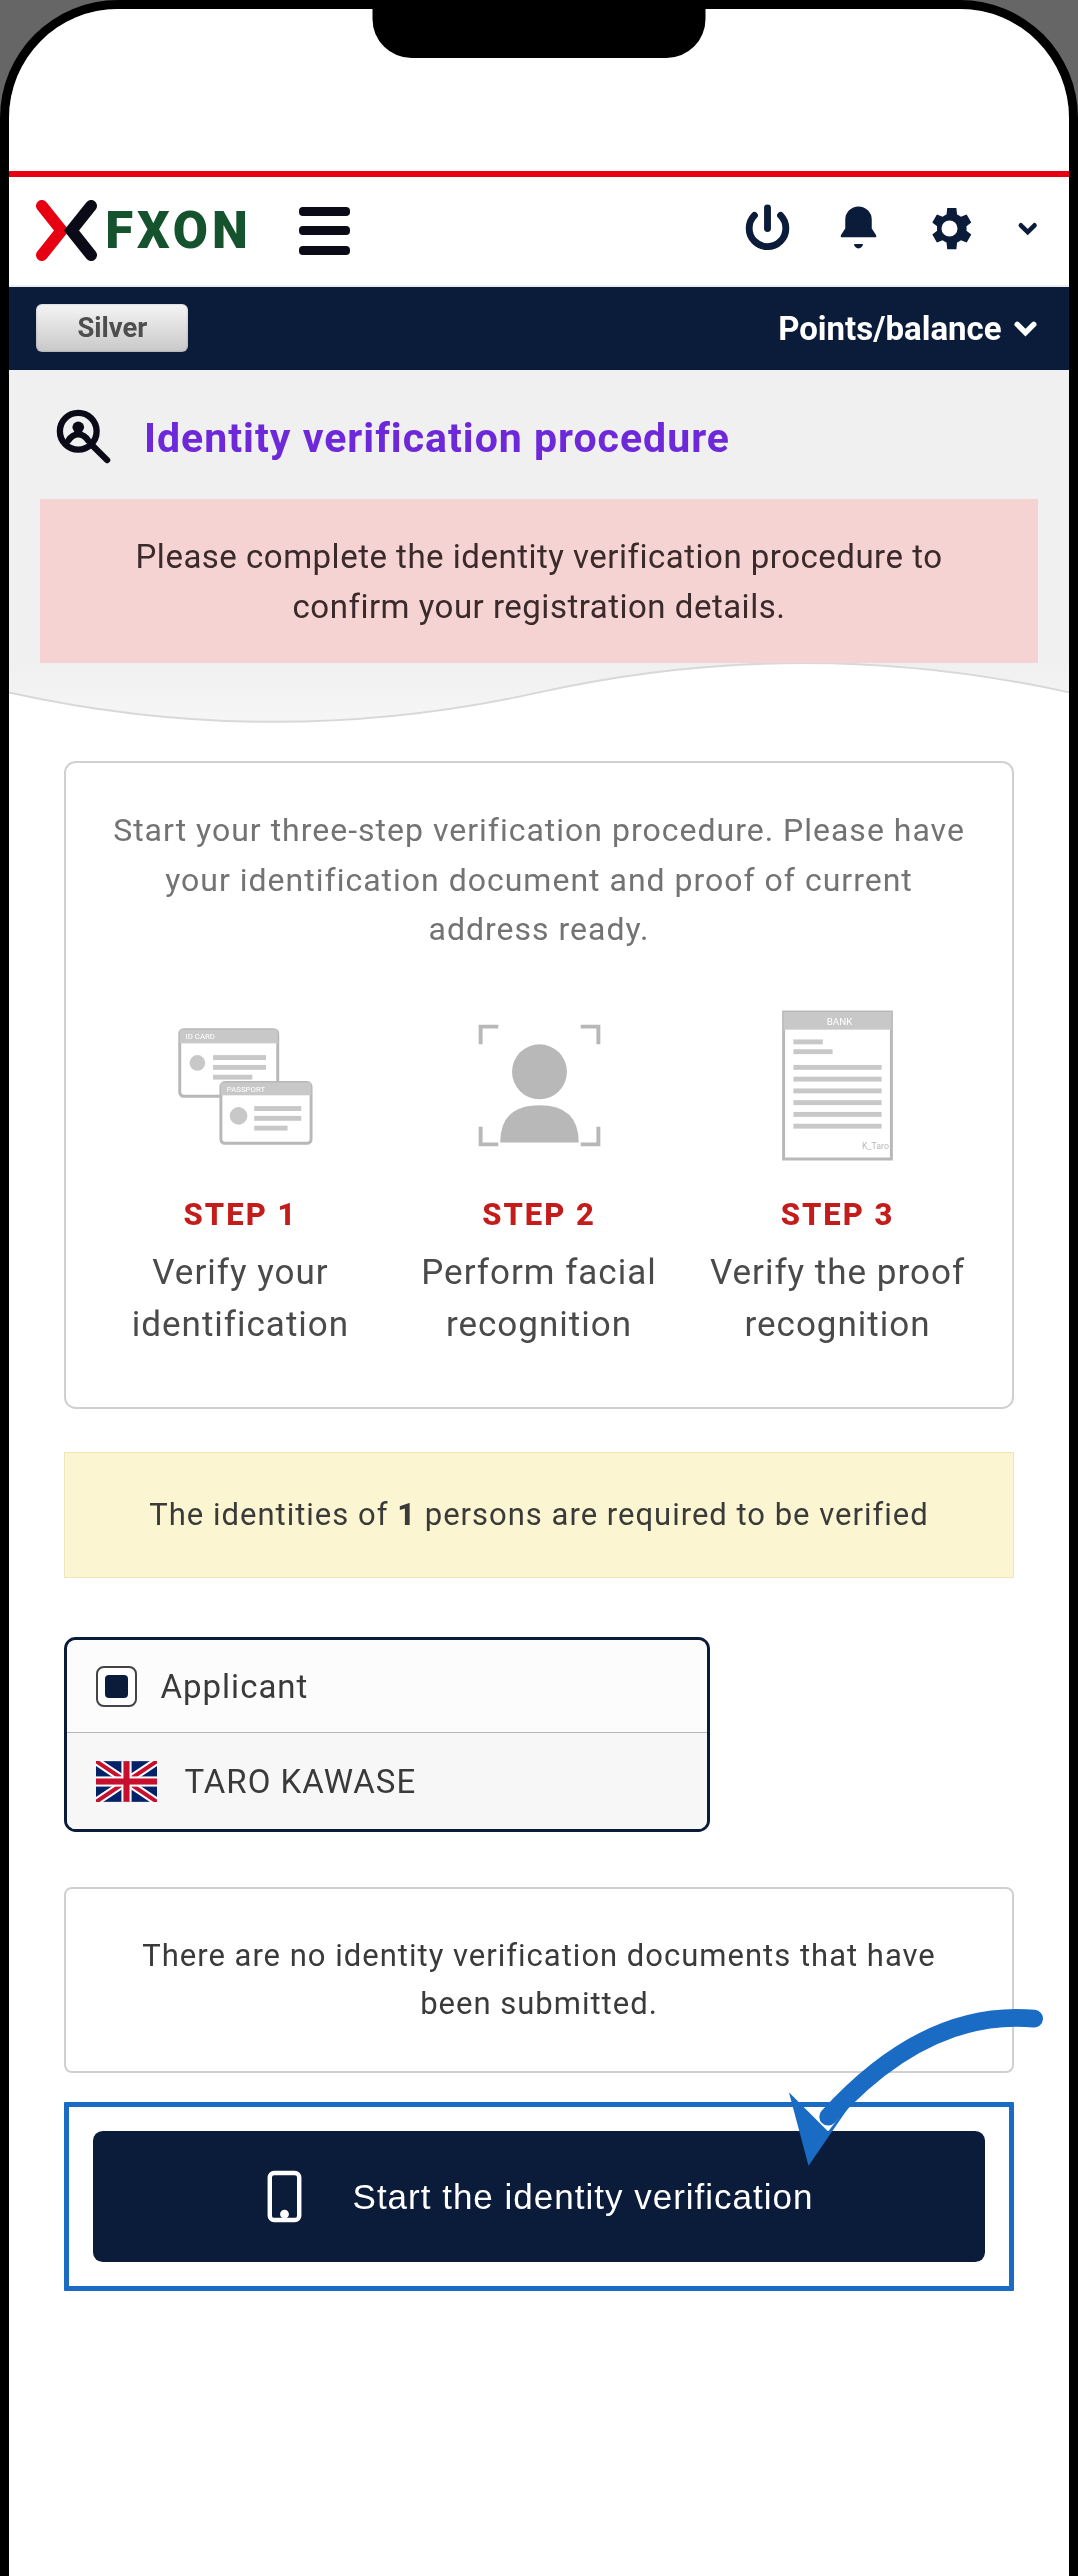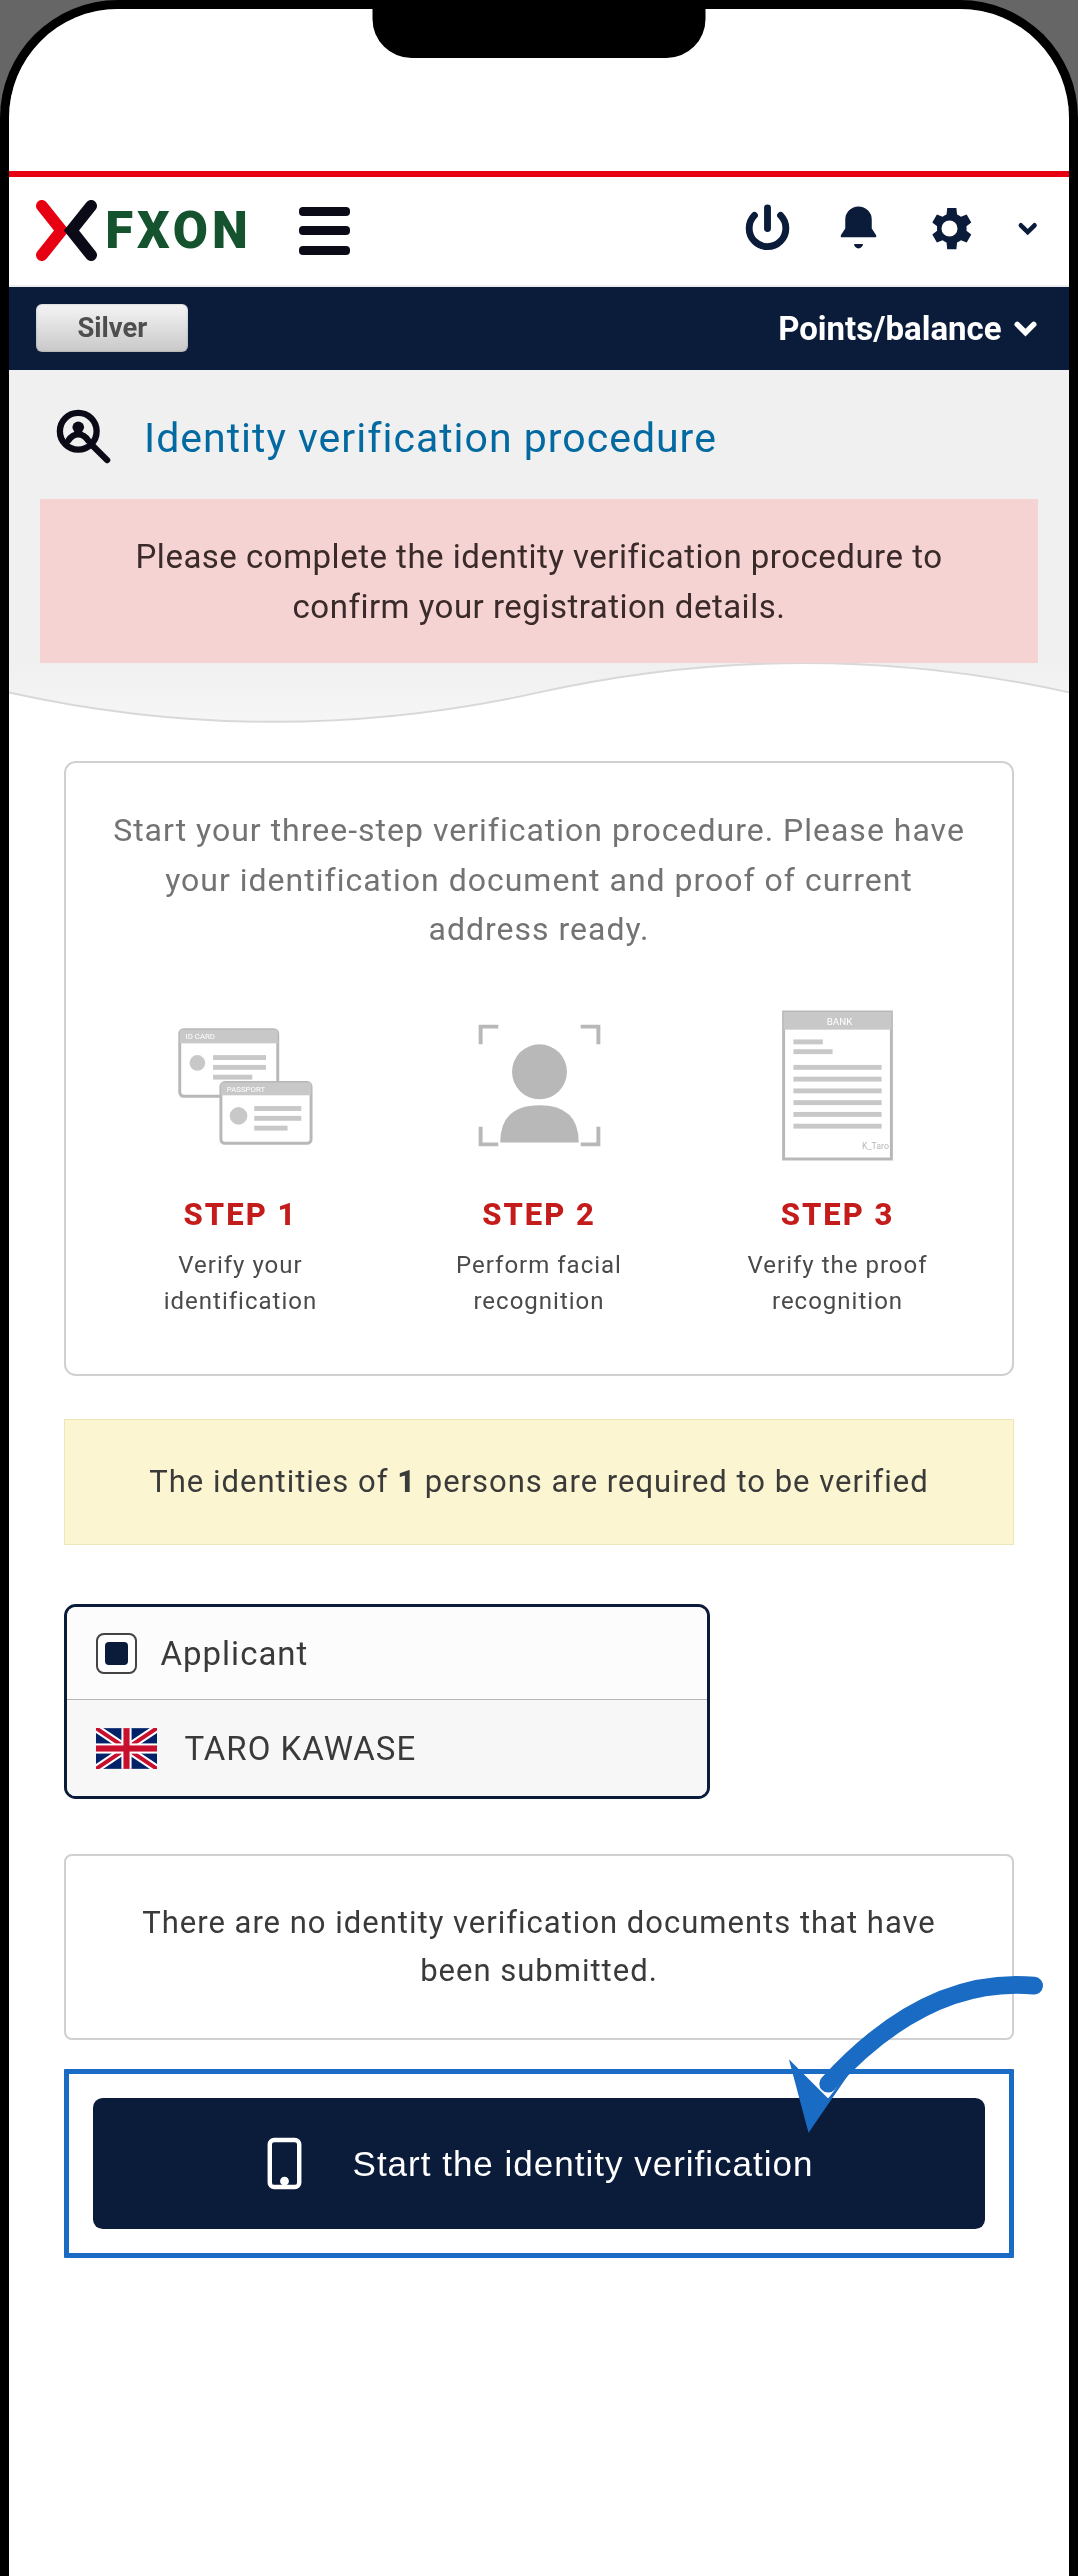--- a/index.html
+++ b/index.html
@@ -121,22 +121,22 @@
     padding: 0;
   }
   .page-title-row {
     display: flex;
     align-items: center;
     gap: 29px;
     padding: 35px 43px 27.4px;
   }
   .page-title {
     font-size: 41px;
-    font-weight: 400;
-    color: #0369a1;
+    font-weight: 700;
+    color: #6d28d9;
     letter-spacing: 1px;
   }
   .notice-banner {
     background: #f5d3d3;
     color: #3a2a2a;
     font-size: 33px;
     padding: 33px 39px;
     text-align: center;
     margin: 0 31px;
     letter-spacing: 0.5px;
@@ -183,21 +183,21 @@
     margin-bottom: 27.4px;
   }
   .step-label {
     color: #c41b1b;
     font-weight: 800;
     font-size: 31px;
     letter-spacing: 2px;
     margin-bottom: 13.7px;
   }
   .step-desc {
-    font-size: 24px;
+    font-size: 35px;
     color: #4a4a4a;
     letter-spacing: 1px;
     line-height: 1.5;
   }
   .cream-banner {
     background: #fbf6d1;
     border: 1px solid #eee6b8;
     padding: 39px 35px;
     text-align: center;
     font-size: 31px;

